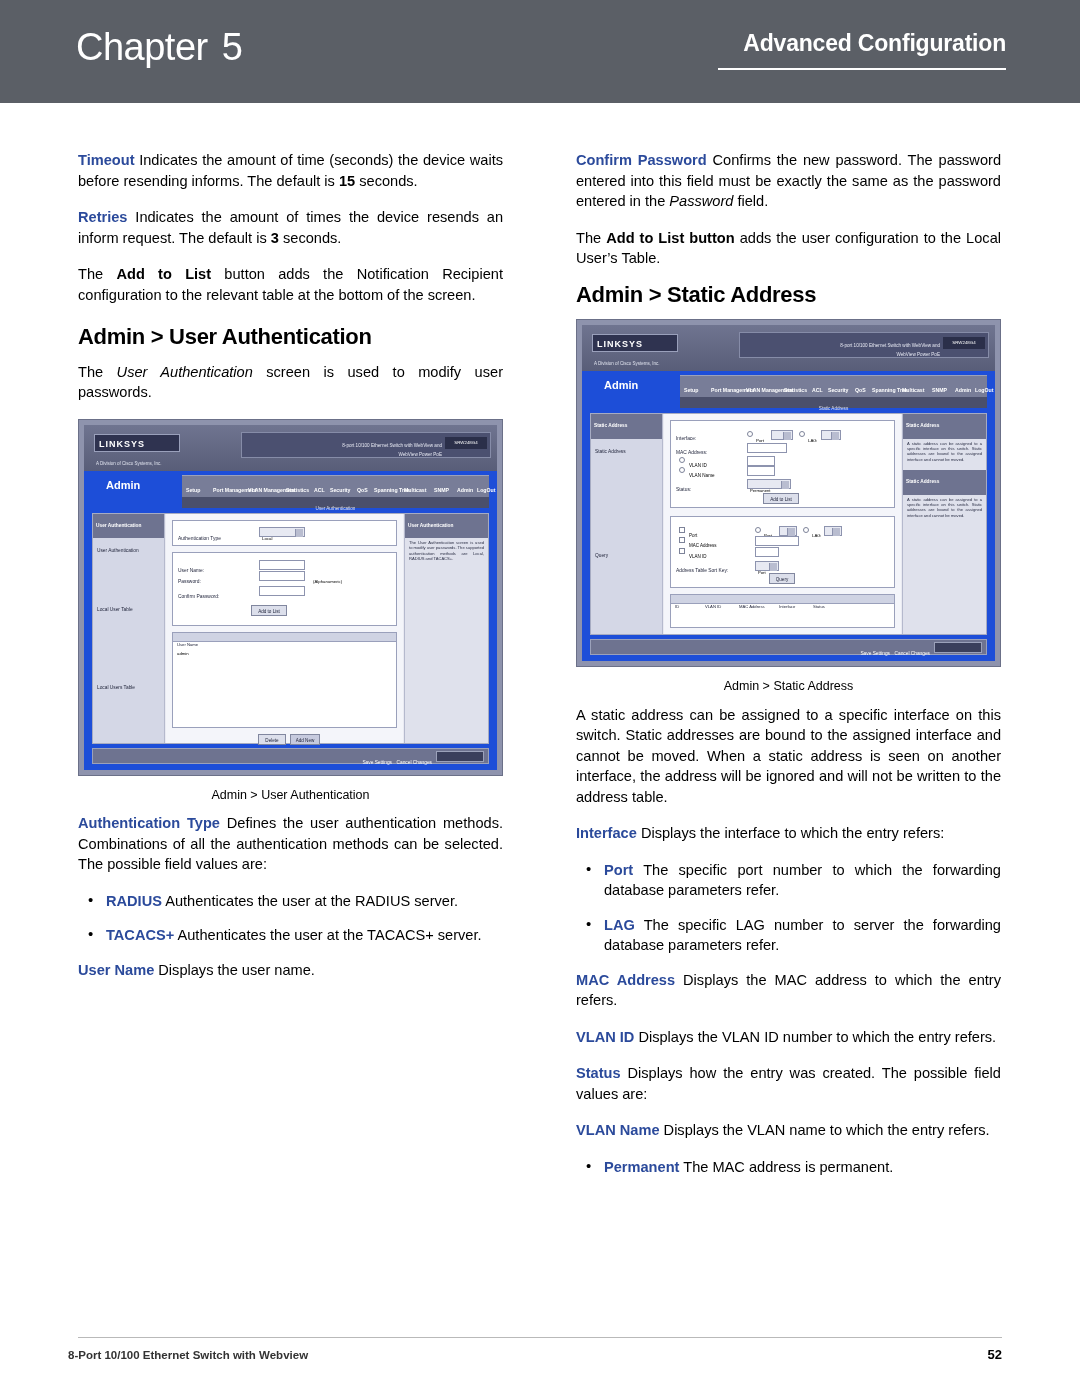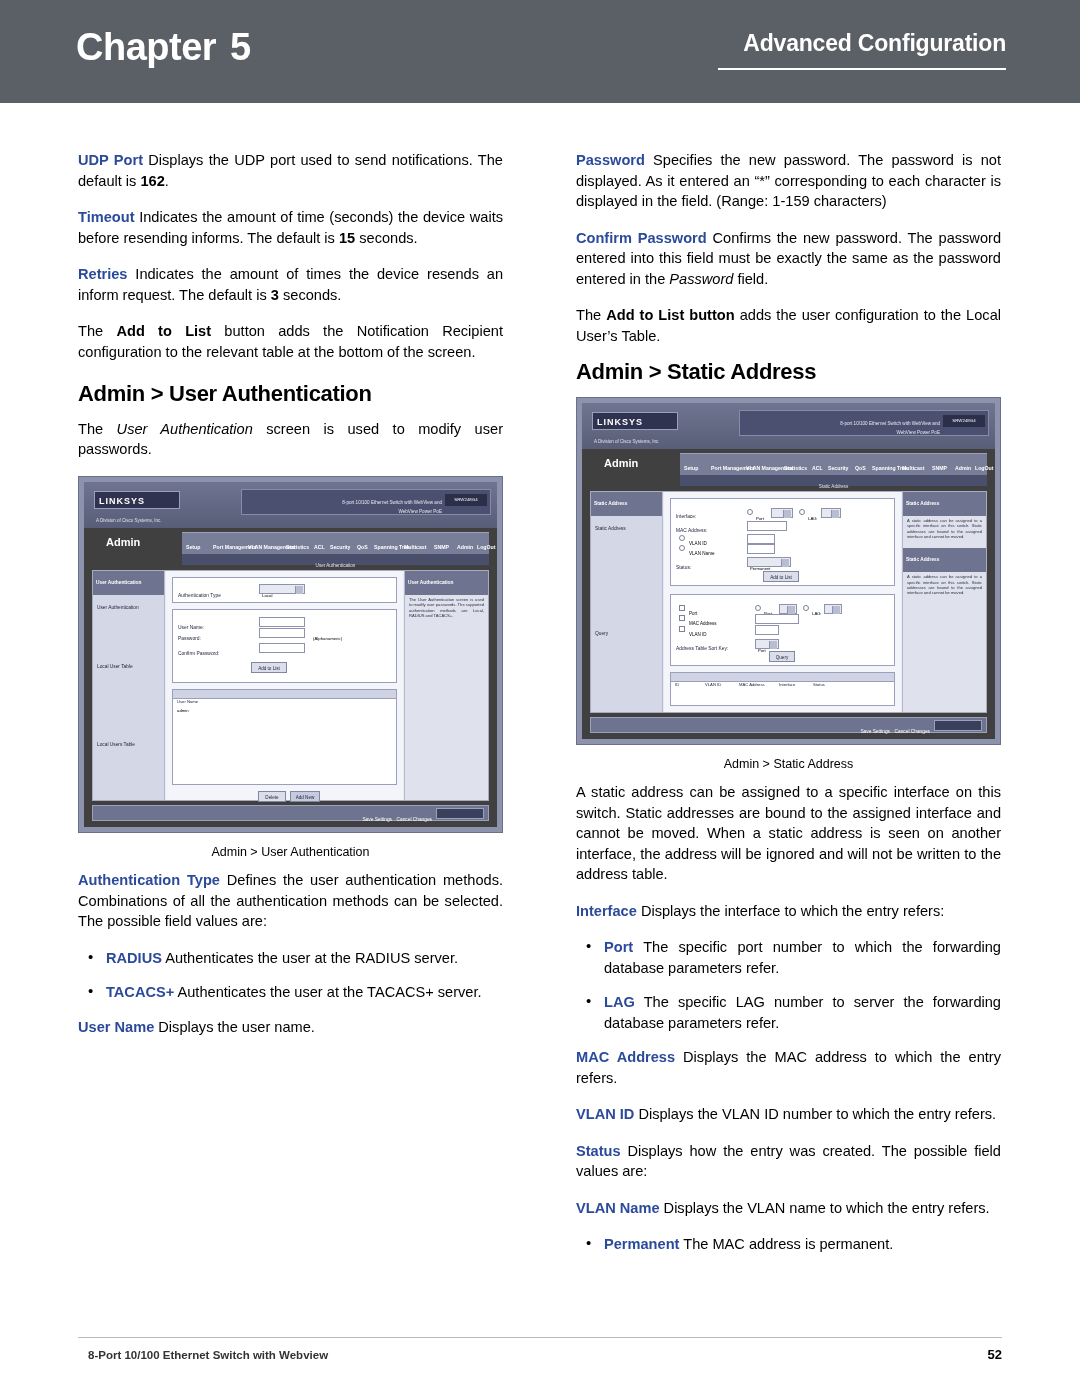--- a/index.html
+++ b/index.html
@@ -13,21 +13,21 @@
     overflow:hidden;
   }
 
   
   .page-header {
     position:absolute; top:0; left:0; width:1080px; height:103px;
     background:#5b5f66;
   }
   .chapter-title {
     position:absolute; left:76px; top:26px;
-    font-size:38px; font-weight:bold; color:#ffffff;
+    font-size:38px; font-weight:normal; color:#ffffff;
     letter-spacing:-0.5px;
   }
   .chapter-title .num { margin-left:14px; }
   .header-right {
     position:absolute; right:74px; top:30px;
     font-size:23px; font-weight:bold; color:#ffffff;
     letter-spacing:-0.2px;
   }
   .header-rule {
     position:absolute; right:74px; top:68px; width:288px; height:2px; background:#ffffff;
@@ -64,21 +64,21 @@
   
   .figure { margin:6px 0 8px 0; }
   .figure .caption {
     text-align:center; font-size:12.5px; margin-top:9px; color:#000;
   }
   .shot {
     position:relative; background:#8e93ad;
     border:1px solid #6b7088;
     overflow:hidden;
   }
-  .shot-inner { position:absolute; inset:5px; background:#404040; }
+  .shot-inner { position:absolute; inset:5px; background:#1d4ed8; }
 
   .shot1 { width:425px; height:357px; }
   .shot2 { width:425px; height:348px; }
 
   
   .ui-topbar {
     position:absolute; left:0; top:0; right:0; height:46px;
     background:linear-gradient(to bottom,#6f7490,#585d78);
   }
   .ui-logo {
@@ -182,43 +182,39 @@
   .ui-chk { border:1px solid #7d8399; }
   .ui-radio {
     position:absolute; width:6px; height:6px; border-radius:50%; background:#fff; border:1px solid #7d8399;
   }
 
   
   .footer-rule {
     position:absolute; left:78px; top:1337px; width:924px; height:1px; background:#b9b9b9;
   }
   .footer-left {
-    position:absolute; left:88px; top:1349px; font-size:11.5px; font-weight:bold; color:#333;
+    position:absolute; left:68px; top:1349px; font-size:11.5px; font-weight:bold; color:#333;
   }
   .footer-right {
     position:absolute; right:78px; top:1347px; font-size:13px; font-weight:bold; color:#000;
   }
 </style>
 </head>
 <body>
 
 <div class="page-header">
   <div class="chapter-title">
     <span>Chapter</span><span class="num">5</span>
   </div>
   <div class="header-right">Advanced Configuration</div>
   <div class="header-rule"></div>
 </div>
 
 <div class="col left">
 
-  <p>
-    <span class="term">UDP Port</span>
-    <span>Displays the UDP port used to send notifications. The default is </span><span class="b">162</span><span>.</span>
-  </p>
 
 
   <p>
     <span class="term">Timeout</span>
     <span>Indicates the amount of time (seconds) the device waits before resending informs. The default is </span><span class="b">15</span><span> seconds.</span>
   </p>
 
   <p>
     <span class="term">Retries</span>
     <span>Indicates the amount of times the device resends an inform request. The default is </span><span class="b">3</span><span> seconds.</span>
@@ -342,24 +338,20 @@
     </li>
   </ul>
 
   <p>
     <span class="term">User Name</span><span> Displays the user name.</span>
   </p>
 </div>
 
 <div class="col right">
 
-  <p>
-    <span class="term">Password</span>
-    <span>Specifies the new password. The password is not displayed. As it entered an “*” corresponding to each character is displayed in the field. (Range: 1-159 characters)</span>
-  </p>
 
   <p>
     <span class="term">Confirm Password</span>
     <span>Confirms the new password. The password entered into this field must be exactly the same as the password entered in the </span><span class="i">Password</span><span> field.</span>
   </p>
 
   <p>
     <span>The </span><span class="b">Add to List button</span><span> adds the user configuration to the Local User’s Table.</span>
   </p>
 

